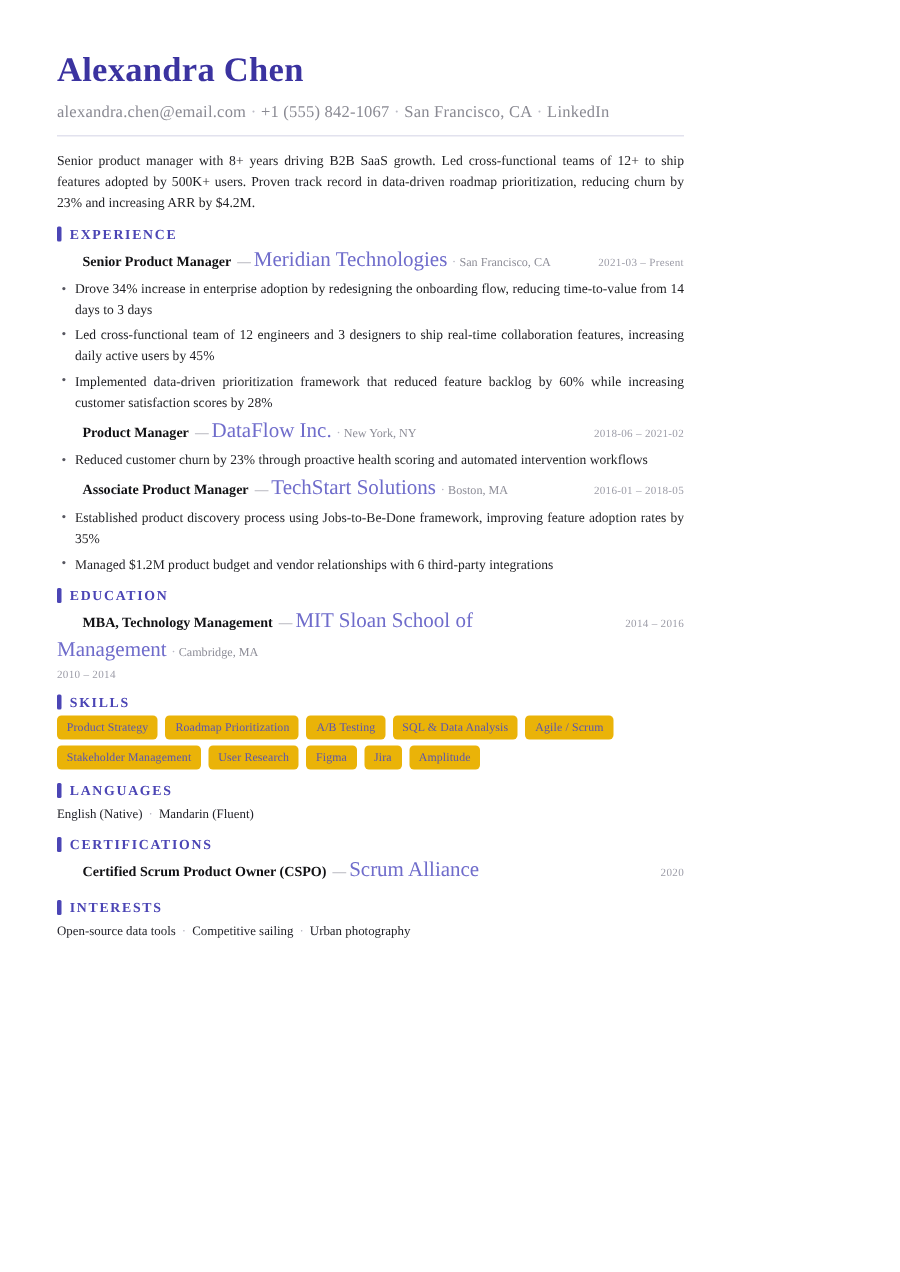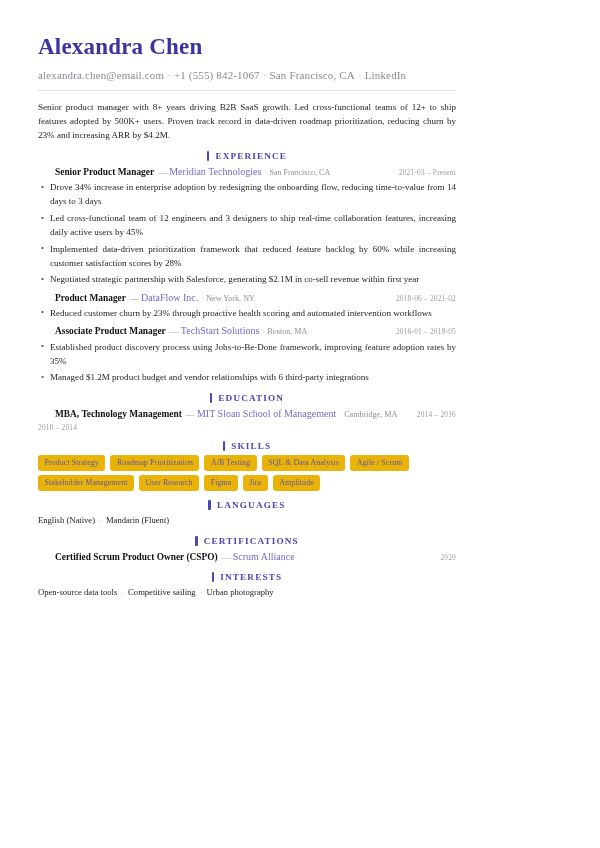--- a/index.html
+++ b/index.html
@@ -55,21 +55,20 @@
     color: #1f1f23;
     margin-bottom: 8px;
   }
 
   
   .section-head {
     display: flex;
     align-items: center;
     gap: 6px;
     margin: 9px 0 4px 0;
-    justify-content: center;
   }
   .section-bar {
     width: 2.5px;
     height: 10px;
     background: #4b45b5;
     border-radius: 1px;
     flex: none;
   }
   .section-title {
     font-size: 9.2px;
@@ -97,21 +96,21 @@
     color: #111114;
     font-size: 9.4px;
     padding-left: 17px;
   }
   .dash {
     color: #9a9aa6;
     padding: 0 2px 0 4px;
   }
   .org {
     color: #6f6ccb;
-    font-size: 10px;
+    font-size: 14px;
   }
   .loc-sep { color: #b9b9c4; padding: 0 2px 0 3px; }
   .loc {
     color: #8e8e98;
     font-size: 8.1px;
   }
   .dates {
     font-size: 7.4px;
     color: #9d9da8;
     white-space: nowrap;
@@ -197,21 +196,20 @@
     <div class="entry-head">
       <div class="entry-left">
         <span class="role">Senior Product Manager</span><span class="dash">—</span><span class="org">Meridian Technologies</span><span class="loc-sep">·</span><span class="loc">San Francisco, CA</span>
       </div>
       <div class="dates">2021-03 – Present</div>
     </div>
     <ul class="bullets">
       <li>Drove 34% increase in enterprise adoption by redesigning the onboarding flow, reducing time-to-value from 14 days to 3 days</li>
       <li>Led cross-functional team of 12 engineers and 3 designers to ship real-time collaboration features, increasing daily active users by 45%</li>
       <li>Implemented data-driven prioritization framework that reduced feature backlog by 60% while increasing customer satisfaction scores by 28%</li>
-      <li>Negotiated strategic partnership with Salesforce, generating $2.1M in co-sell revenue within first year</li>
     </ul>
   </div>
 
   <div class="entry">
     <div class="entry-head">
       <div class="entry-left">
         <span class="role">Product Manager</span><span class="dash">—</span><span class="org">DataFlow Inc.</span><span class="loc-sep">·</span><span class="loc">New York, NY</span>
       </div>
       <div class="dates">2018-06 – 2021-02</div>
     </div>

